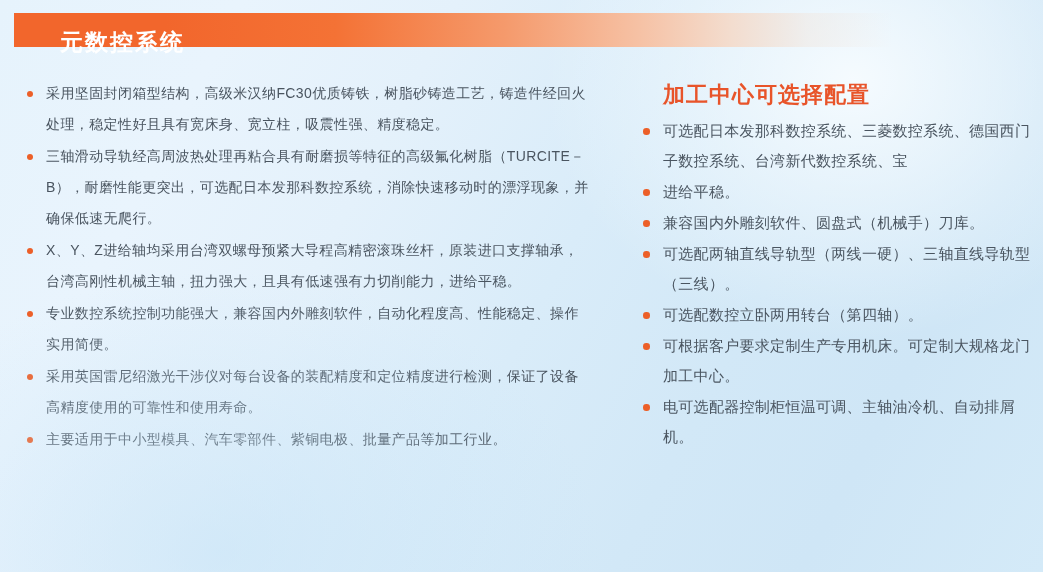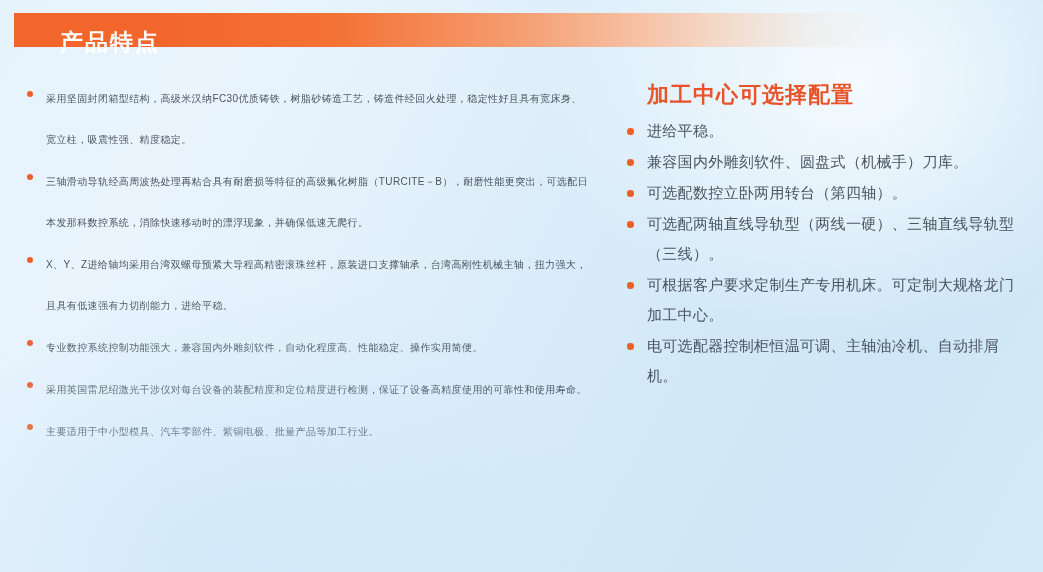--- a/index.html
+++ b/index.html
@@ -89,21 +89,21 @@
     height: 506px;
   }
   .col-left {
     position: absolute;
     left: 20px;
     top: 12px;
     width: 570px;
   }
   .col-right {
     position: absolute;
-    left: 618px;
+    left: 634px;
     top: 0px;
     width: 405px;
   }
 
   .right-heading {
     font-size: 22px;
     font-weight: bold;
     color: #e8542a;
     letter-spacing: 1px;
     margin: 14px 0 6px 29px;
@@ -129,22 +129,22 @@
     height: 6px;
     border-radius: 50%;
     background: #ec5f28;
   }
   ul.bullets li .txt {
     display: block;
   }
 
   
   .col-left ul.bullets li {
-    font-size: 10px;
-    line-height: 41px;
+    font-size: 14px;
+    line-height: 31px;
     letter-spacing: 0.4px;
     margin-bottom: 1px;
   }
   .col-left ul.bullets li .dot {
     top: 13px;
   }
 
   
   .col-right ul.bullets li {
     font-size: 15px;
@@ -159,21 +159,21 @@
     width: 6.5px;
     height: 6.5px;
   }
 </style>
 </head>
 <body>
 
 <div class="page">
 
   <div class="header-bar">
-    <div class="header-title">产品特点</div>
+    <div class="header-title">元数控系统</div>
   </div>
 
   <div class="content">
 
     <div class="col-left">
       <ul class="bullets">
         <li>
           <span class="dot"></span>
           <span class="txt">采用坚固封闭箱型结构，高级米汉纳FC30优质铸铁，树脂砂铸造工艺，铸造件经回火处理，稳定性好且具有宽床身、宽立柱，吸震性强、精度稳定。</span>
         </li>
@@ -198,33 +198,37 @@
           <span class="txt">主要适用于中小型模具、汽车零部件、紫铜电极、批量产品等加工行业。</span>
         </li>
       </ul>
     </div>
 
     <div class="col-right">
       <div class="right-heading">加工中心可选择配置</div>
       <ul class="bullets">
         <li>
           <span class="dot"></span>
+          <span class="txt">可选配日本发那科数控系统、三菱数控系统、德国西门子数控系统、台湾新代数控系统、宝</span>
+        </li>
+        <li>
+          <span class="dot"></span>
           <span class="txt">进给平稳。</span>
         </li>
         <li>
           <span class="dot"></span>
           <span class="txt">兼容国内外雕刻软件、圆盘式（机械手）刀库。</span>
         </li>
         <li>
           <span class="dot"></span>
+          <span class="txt">可选配两轴直线导轨型（两线一硬）、三轴直线导轨型（三线）。</span>
+        </li>
+        <li>
+          <span class="dot"></span>
           <span class="txt">可选配数控立卧两用转台（第四轴）。</span>
-        </li>
-        <li>
-          <span class="dot"></span>
-          <span class="txt">可选配两轴直线导轨型（两线一硬）、三轴直线导轨型（三线）。</span>
         </li>
         <li>
           <span class="dot"></span>
           <span class="txt">可根据客户要求定制生产专用机床。可定制大规格龙门加工中心。</span>
         </li>
         <li>
           <span class="dot"></span>
           <span class="txt">电可选配器控制柜恒温可调、主轴油冷机、自动排屑机。</span>
         </li>
       </ul>

